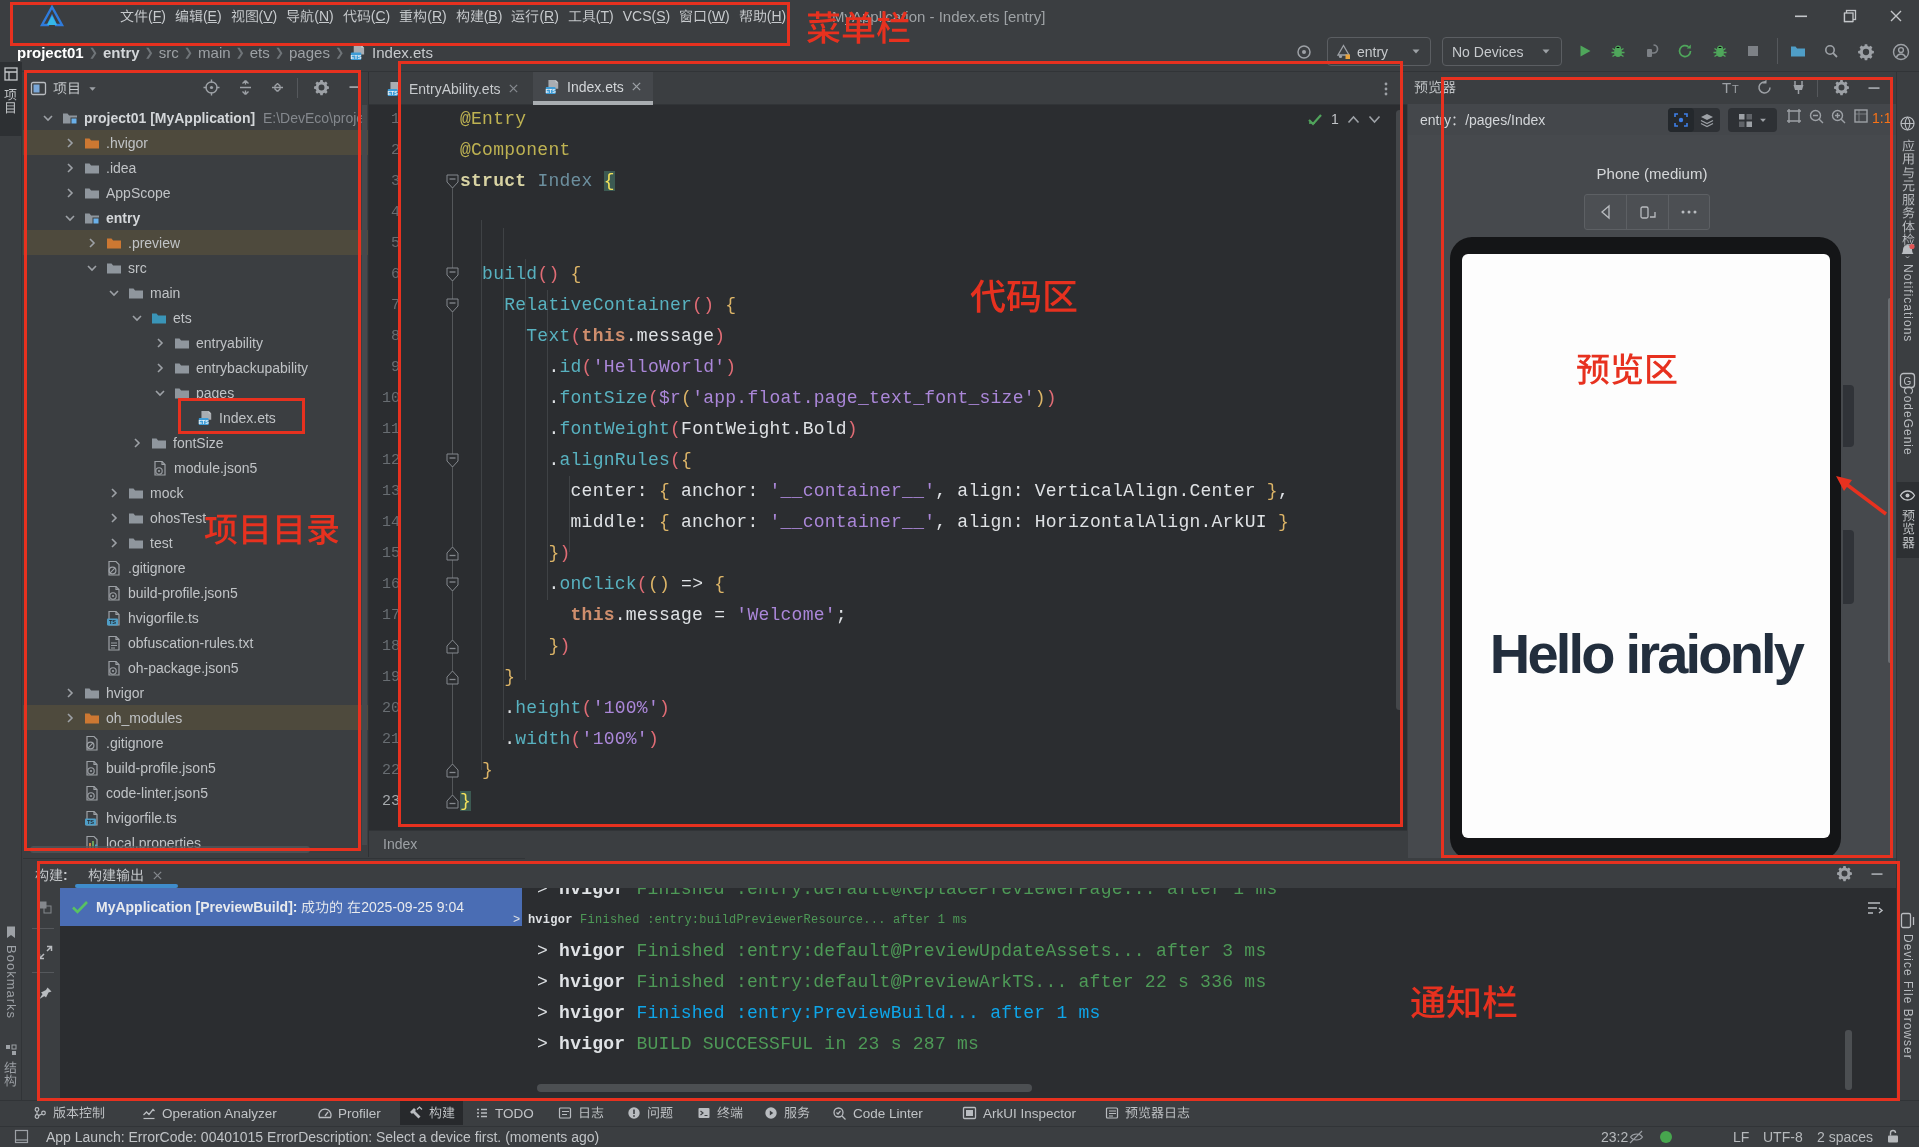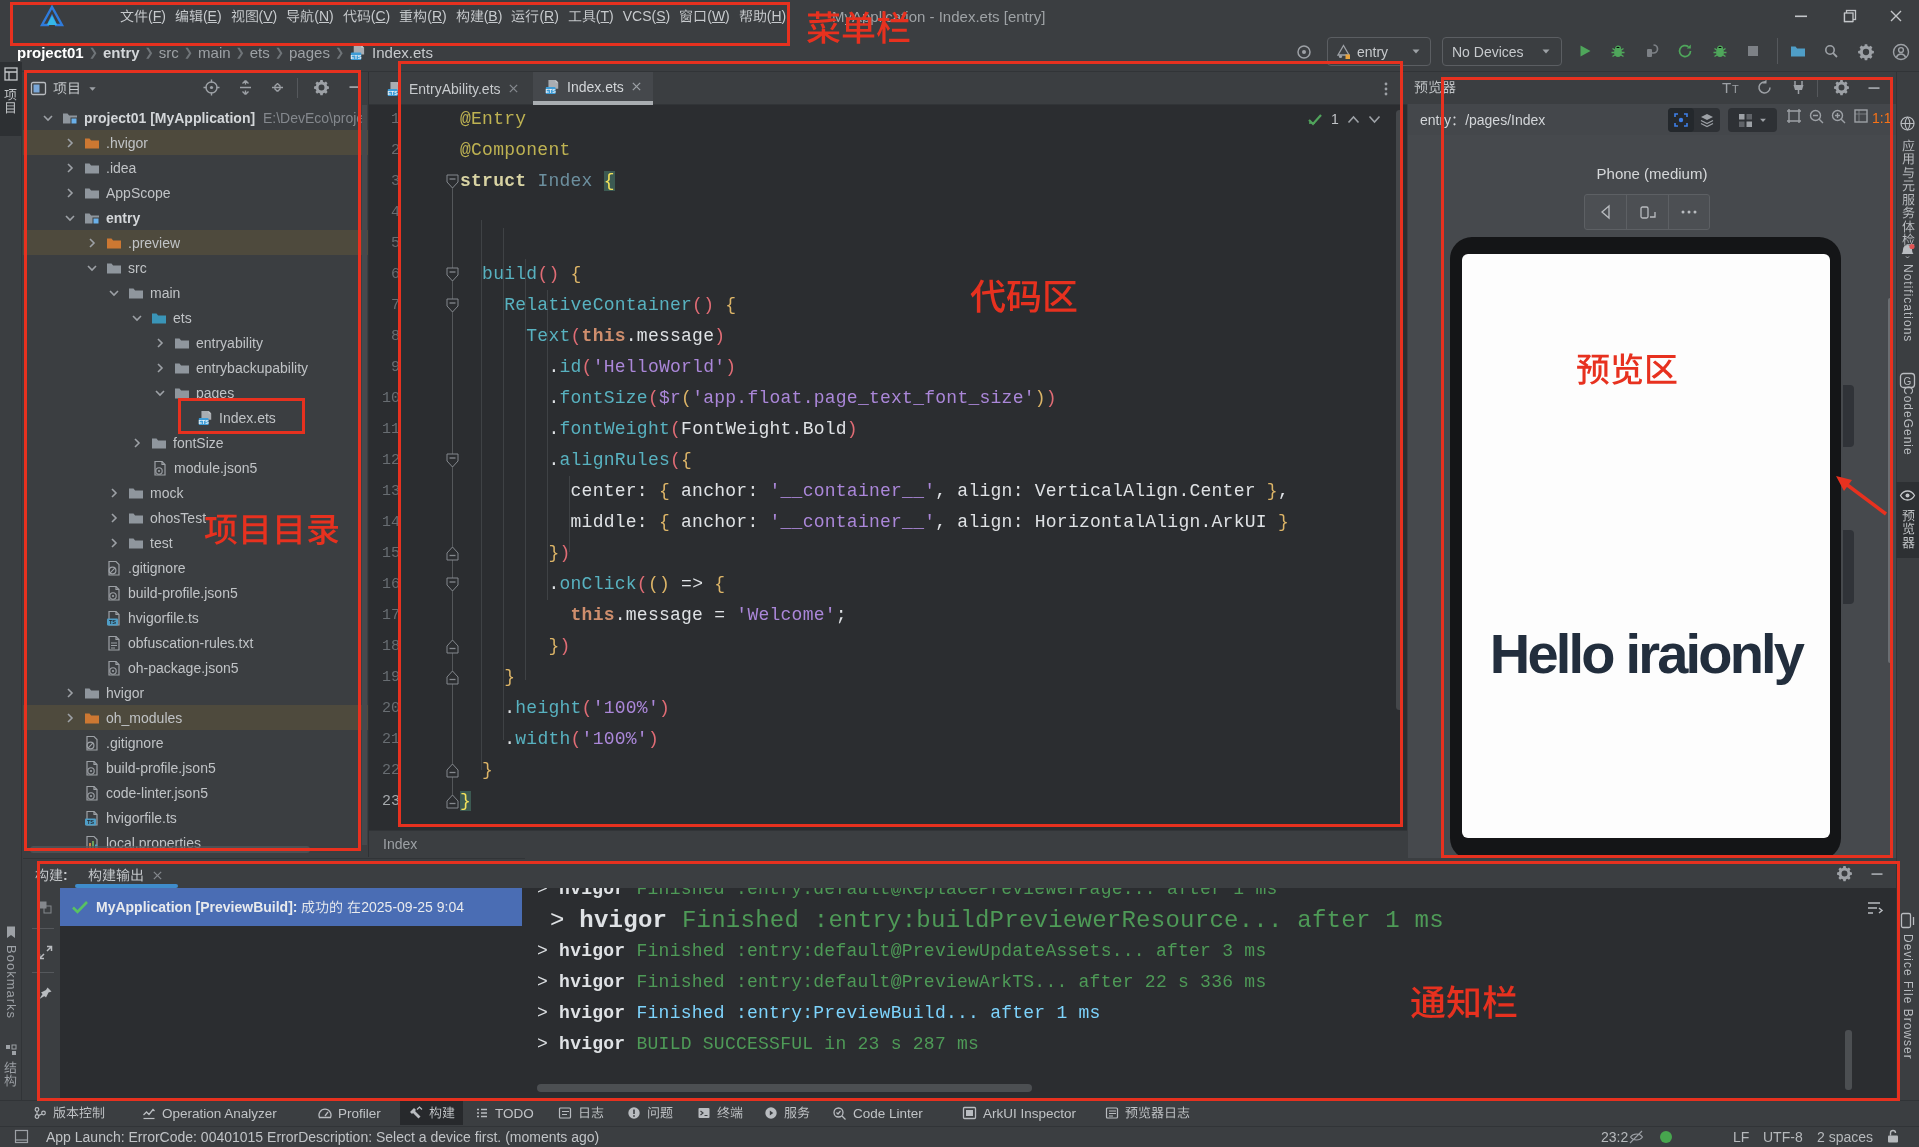--- a/index.html
+++ b/index.html
@@ -1055,24 +1055,24 @@
           <use href="#g6210"></use>
         </svg><svg class="cj" width="14" height="14" viewBox="0 0 1000 1000">
           <use href="#g529f"></use>
         </svg><svg class="cj" width="14" height="14" viewBox="0 0 1000 1000">
           <use href="#g7684"></use>
         </svg> <svg class="cj" width="14" height="14" viewBox="0 0 1000 1000">
           <use href="#g5728"></use>
         </svg>2025-09-25 9:04</span>
     </div>
     <div class="ab mono" style="left:537px;top:874px;height:31px;line-height:31px;font-size:18px;letter-spacing:.25px;white-space:pre;color:#dfe2e5">&gt; <b>hvigor</b> <span style="color:#4e9a57">Finished :entry:default@ReplacePreviewerPage... after 1 ms</span></div>
-    <div class="ab mono" style="left:550px;top:905px;height:31px;line-height:31px;font-size:24px;letter-spacing:.25px;white-space:pre;color:#dfe2e5">&gt; <b>hvigor</b> <span style="color:#4e9a57">Finished :entry:buildPreviewerResource... after 1 ms</span></div>
+    <div class="ab mono" style="left:513px;top:905px;height:31px;line-height:31px;font-size:12px;letter-spacing:.25px;white-space:pre;color:#dfe2e5">&gt; <b>hvigor</b> <span style="color:#4e9a57">Finished :entry:buildPreviewerResource... after 1 ms</span></div>
     <div class="ab mono" style="left:537px;top:936px;height:31px;line-height:31px;font-size:18px;letter-spacing:.25px;white-space:pre;color:#dfe2e5">&gt; <b>hvigor</b> <span style="color:#4e9a57">Finished :entry:default@PreviewUpdateAssets... after 3 ms</span></div>
     <div class="ab mono" style="left:537px;top:967px;height:31px;line-height:31px;font-size:18px;letter-spacing:.25px;white-space:pre;color:#dfe2e5">&gt; <b>hvigor</b> <span style="color:#4e9a57">Finished :entry:default@PreviewArkTS... after 22 s 336 ms</span></div>
-    <div class="ab mono" style="left:537px;top:998px;height:31px;line-height:31px;font-size:18px;letter-spacing:.25px;white-space:pre;color:#dfe2e5">&gt; <b>hvigor</b> <span style="color:#7dd3fc">Finished :entry:PreviewBuild... after 1 ms</span></div>
+    <div class="ab mono" style="left:537px;top:998px;height:31px;line-height:31px;font-size:18px;letter-spacing:.25px;white-space:pre;color:#dfe2e5">&gt; <b>hvigor</b> <span style="color:#0ea5e9">Finished :entry:PreviewBuild... after 1 ms</span></div>
     <div class="ab mono" style="left:537px;top:1029px;height:31px;line-height:31px;font-size:18px;letter-spacing:.25px;white-space:pre;color:#dfe2e5">&gt; <b>hvigor</b> <span style="color:#4e9a57">BUILD SUCCESSFUL in 23 s 287 ms</span></div>
     <div class="ab" style="left:525px;top:858px;width:1371px;height:30px;background:#3b3e41"></div>
     <div class="ab row" style="left:1836px;top:865px">
       <svg width="17" height="17" viewBox="0 0 17 17" style="">
         <g transform="scale(1.0625)">
           <path fill="#9da1a6" d="M8 5.2A2.8 2.8 0 1 0 8 10.8 2.8 2.8 0 0 0 8 5.2zm0 1.4A1.4 1.4 0 1 1 8 9.4 1.4 1.4 0 0 1 8 6.6zM6.9 1h2.2l.3 1.7 1.3.6 1.5-.9 1.5 1.6-.9 1.4.5 1.3 1.7.4v2.1l-1.7.4-.5 1.3.9 1.4-1.5 1.6-1.5-.9-1.3.6-.3 1.7H6.9l-.3-1.7-1.3-.6-1.5.9-1.5-1.6.9-1.4-.5-1.3L1 9.1V7l1.7-.4.5-1.3-.9-1.4 1.5-1.6 1.5.9 1.3-.6z"></path>
           <circle cx="8" cy="8" r="2.1" fill="#3b3e41"></circle>
         </g>
       </svg>
     </div>

